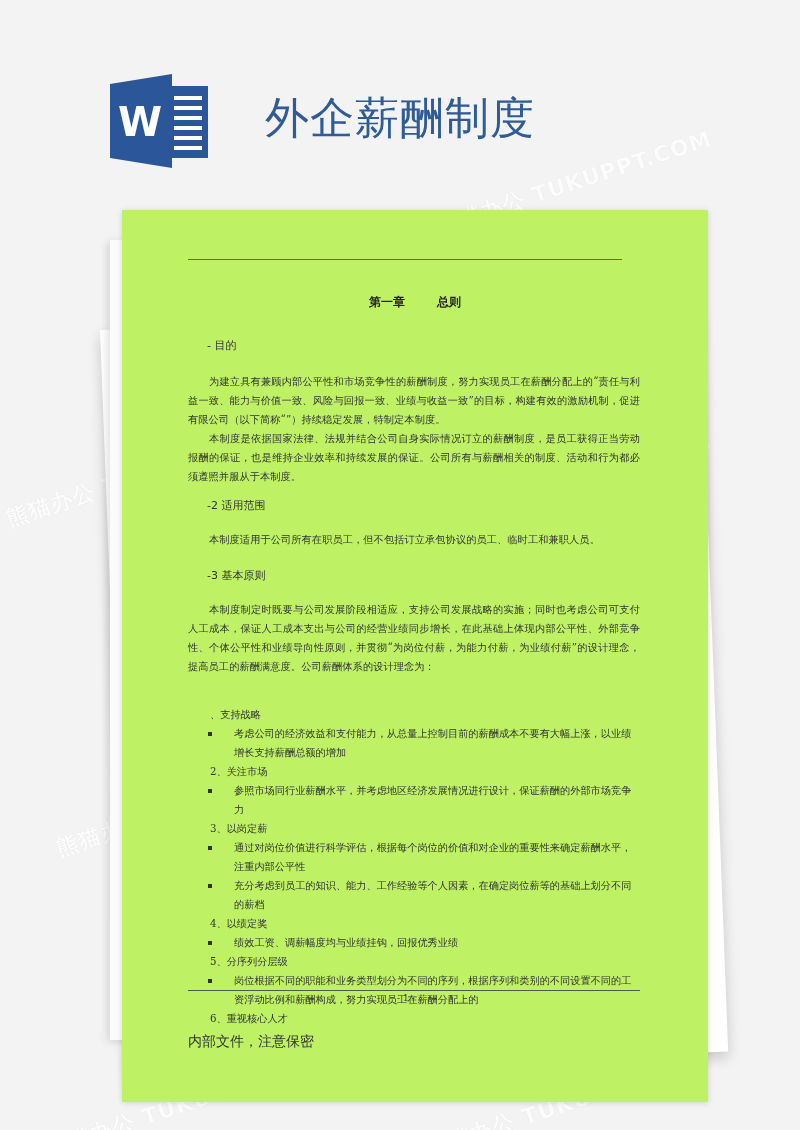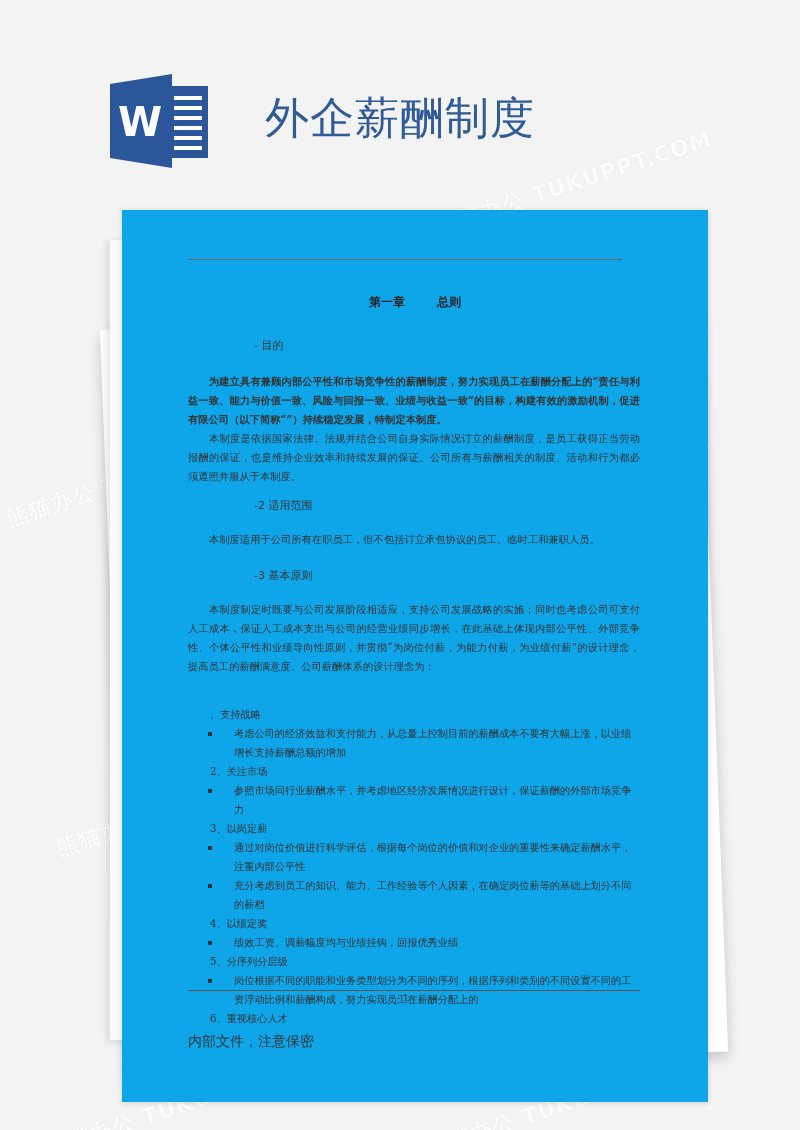--- a/index.html
+++ b/index.html
@@ -27,33 +27,33 @@
     position:absolute; left:100px; top:330px; width:600px; height:745px;
     background:#fff; transform:rotate(-2.2deg); transform-origin:0 0;
     box-shadow:0 6px 14px rgba(0,0,0,0.18);
   }
   .sheet-back2 {
     position:absolute; left:110px; top:240px; width:596px; height:800px;
     background:#fbfbfb; box-shadow:-3px 2px 8px rgba(0,0,0,0.12);
   }
   .page {
     position:absolute; left:122px; top:210px; width:586px; height:892px;
-    background:#0ea5e9; box-shadow:0 1px 6px rgba(0,0,0,0.14);
+    background:#bef264; box-shadow:0 1px 6px rgba(0,0,0,0.14);
   }
   .rule-top { position:absolute; left:66px; top:49px; width:434px; height:1px; background:#666; }
   .chapter {
     position:absolute; left:0; width:586px; top:84px; text-align:center;
     font-family:"DejaVu Sans", "Liberation Sans", sans-serif;
     font-size:12px; font-weight:bold; color:#222; word-spacing:0;
   }
   .chapter span { margin:0 14px; }
   .h2 {
     position:absolute; left:85px;
     font-family:"DejaVu Sans", "Liberation Sans", sans-serif;
-    font-size:11px; color:#333;margin-left:47px;
+    font-size:11px; color:#333;
   }
   .para {
     position:absolute; left:66px; width:452px;
     font-size:10.2px; line-height:19px; color:#333; text-indent:21px;
     text-align:justify; letter-spacing:0.1px;
   }
   .list { position:absolute; left:66px; width:452px; font-size:10.2px; line-height:19px; color:#333; }
   .li-head { position:relative; padding-left:22px; height:19px; }
   .li-bullet { position:relative; padding-left:46px; }
   .li-bullet .dot {
@@ -96,21 +96,21 @@
 
 <div class="page">
   <div class="rule-top"></div>
 
   <div class="chapter">
     <span>第一章</span>
     <span>总则</span>
   </div>
 
   <div class="h2" style="top:128px;">- 目的</div>
-  <div class="para" style="top:162px;font-weight:bold;">为建立具有兼顾内部公平性和市场竞争性的薪酬制度，努力实现员工在薪酬分配上的“责任与利益一致、能力与价值一致、风险与回报一致、业绩与收益一致”的目标，构建有效的激励机制，促进有限公司（以下简称“”）持续稳定发展，特制定本制度。</div>
+  <div class="para" style="top:162px;">为建立具有兼顾内部公平性和市场竞争性的薪酬制度，努力实现员工在薪酬分配上的“责任与利益一致、能力与价值一致、风险与回报一致、业绩与收益一致”的目标，构建有效的激励机制，促进有限公司（以下简称“”）持续稳定发展，特制定本制度。</div>
   <div class="para" style="top:219px;">本制度是依据国家法律、法规并结合公司自身实际情况订立的薪酬制度，是员工获得正当劳动报酬的保证，也是维持企业效率和持续发展的保证。公司所有与薪酬相关的制度、活动和行为都必须遵照并服从于本制度。</div>
 
   <div class="h2" style="top:288px;">-2 适用范围</div>
   <div class="para" style="top:320px;">本制度适用于公司所有在职员工，但不包括订立承包协议的员工、临时工和兼职人员。</div>
 
   <div class="h2" style="top:358px;">-3 基本原则</div>
   <div class="para" style="top:390px;">本制度制定时既要与公司发展阶段相适应，支持公司发展战略的实施；同时也考虑公司可支付人工成本，保证人工成本支出与公司的经营业绩同步增长，在此基础上体现内部公平性、外部竞争性、个体公平性和业绩导向性原则，并贯彻“为岗位付薪，为能力付薪，为业绩付薪”的设计理念，提高员工的薪酬满意度。公司薪酬体系的设计理念为：</div>
 
   <div class="list" style="top:466px;margin-top:29px;">
     <div class="li-head">、支持战略</div>

